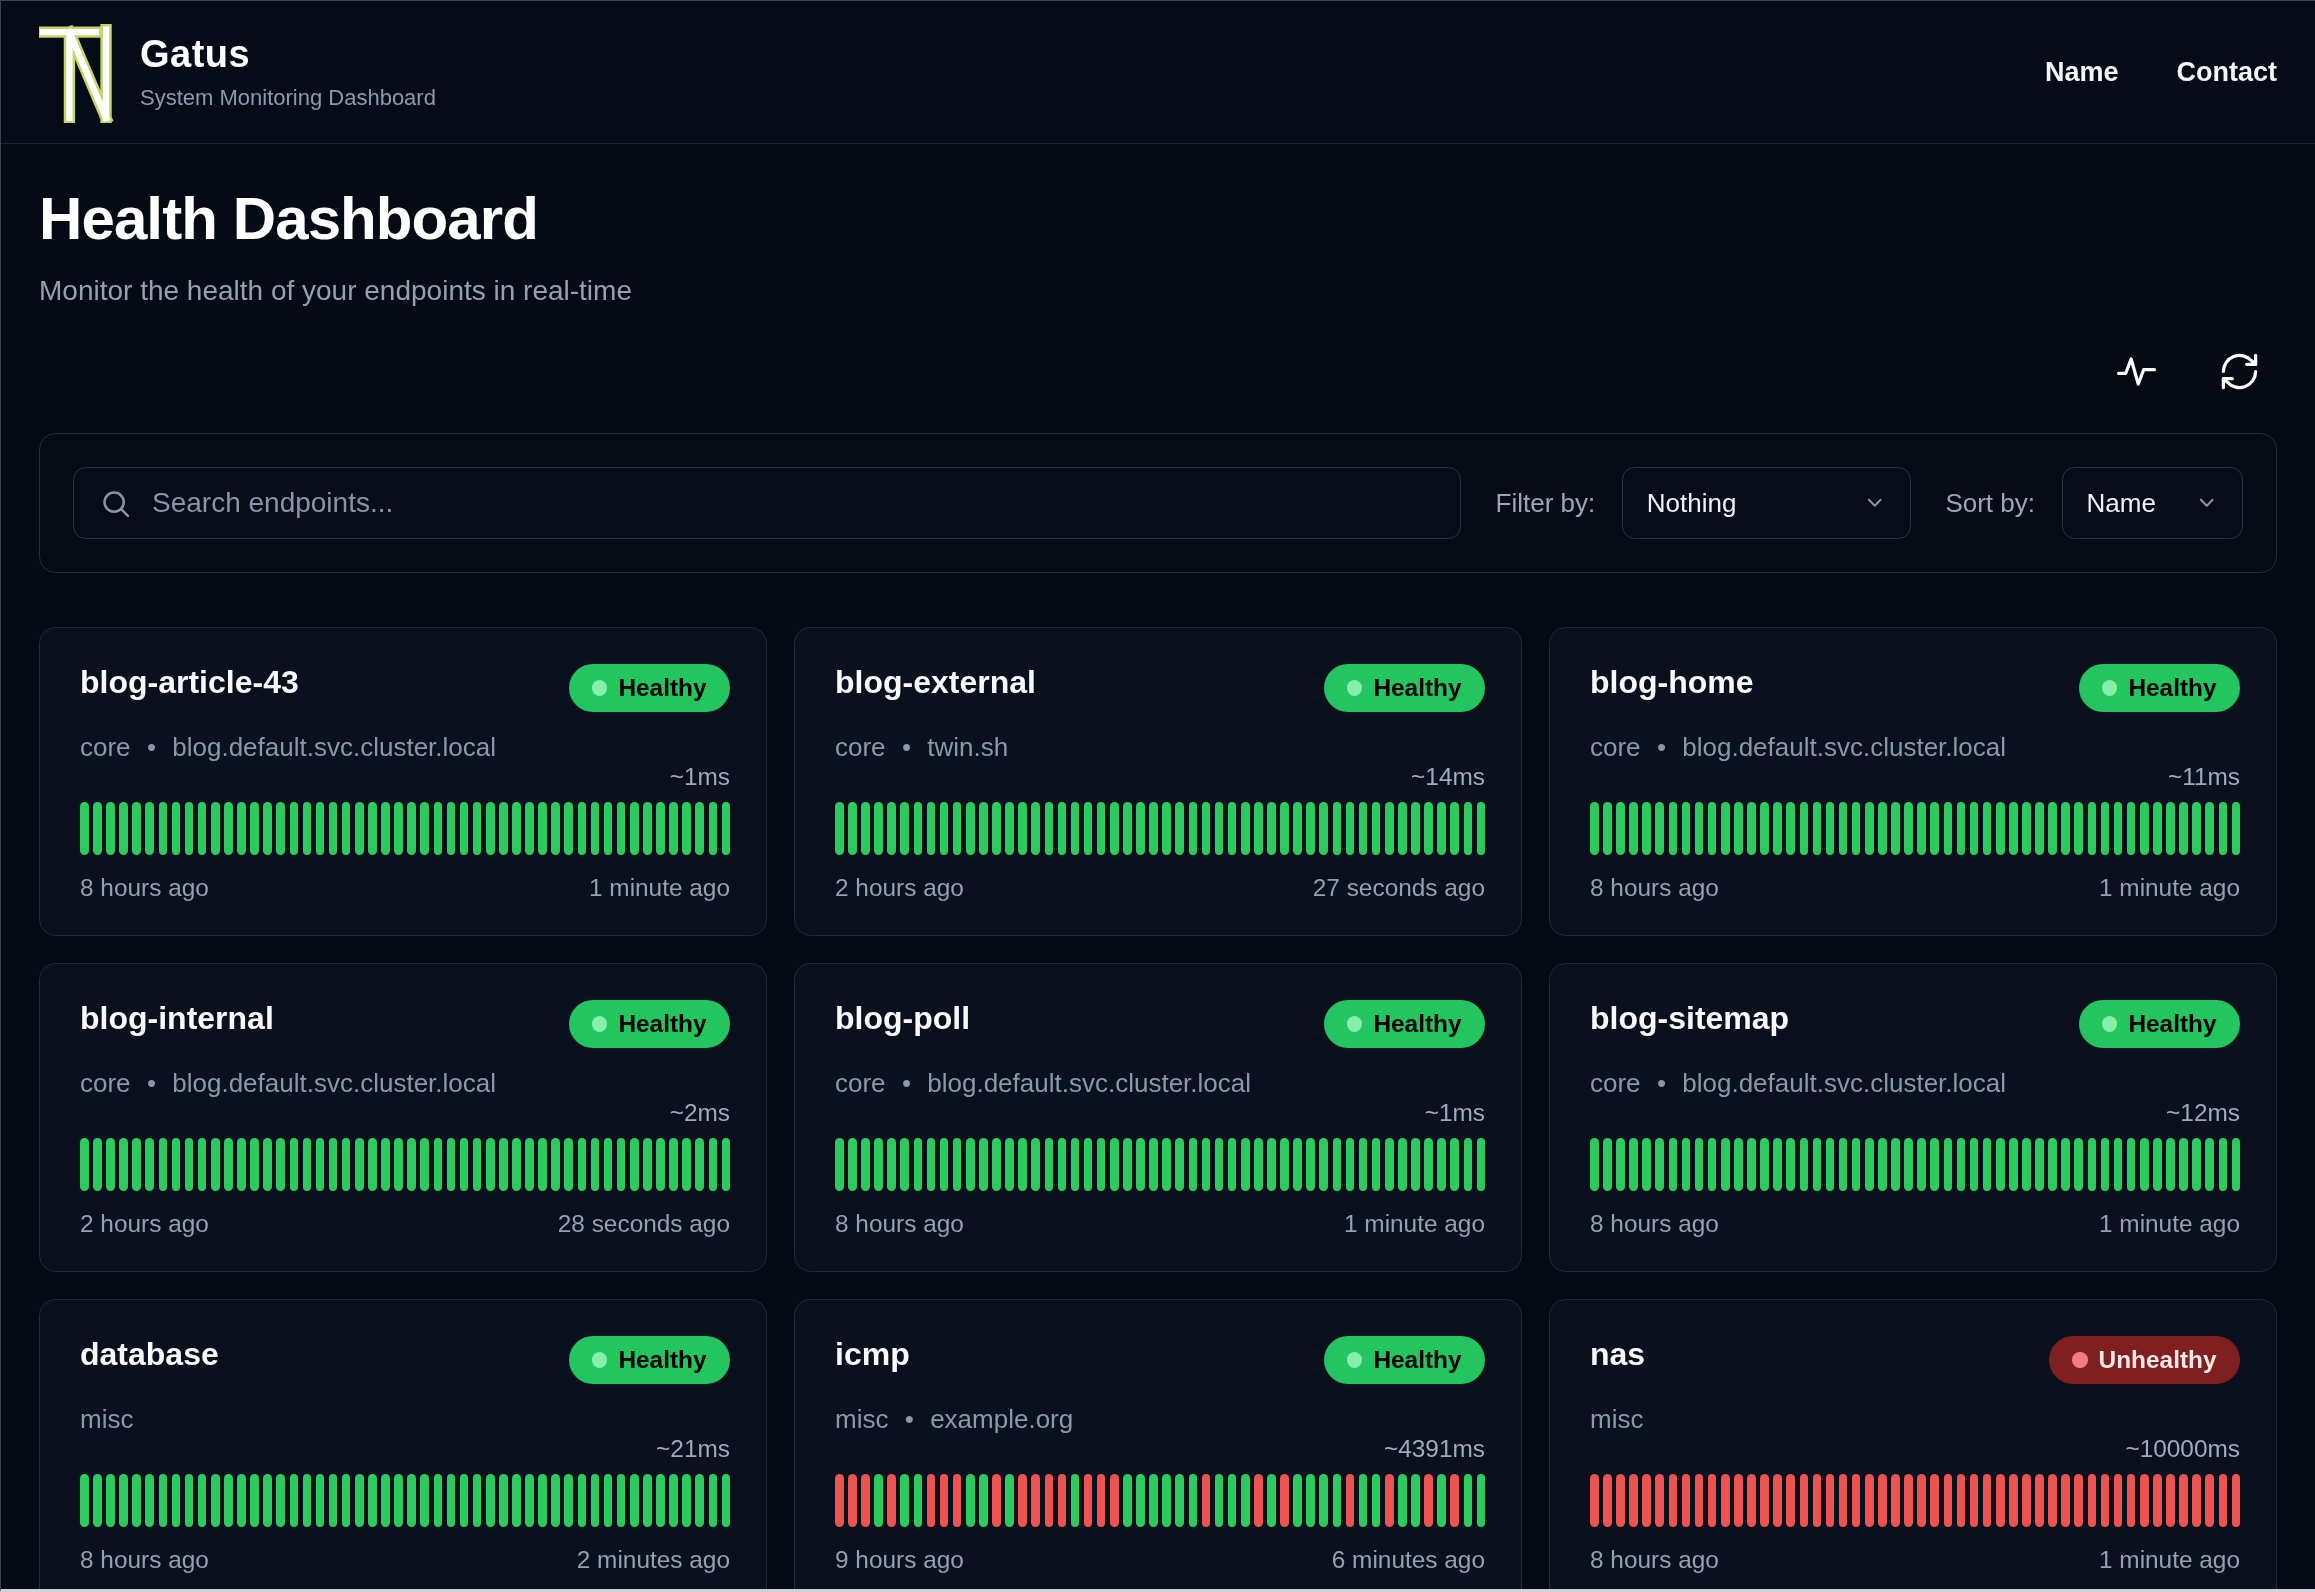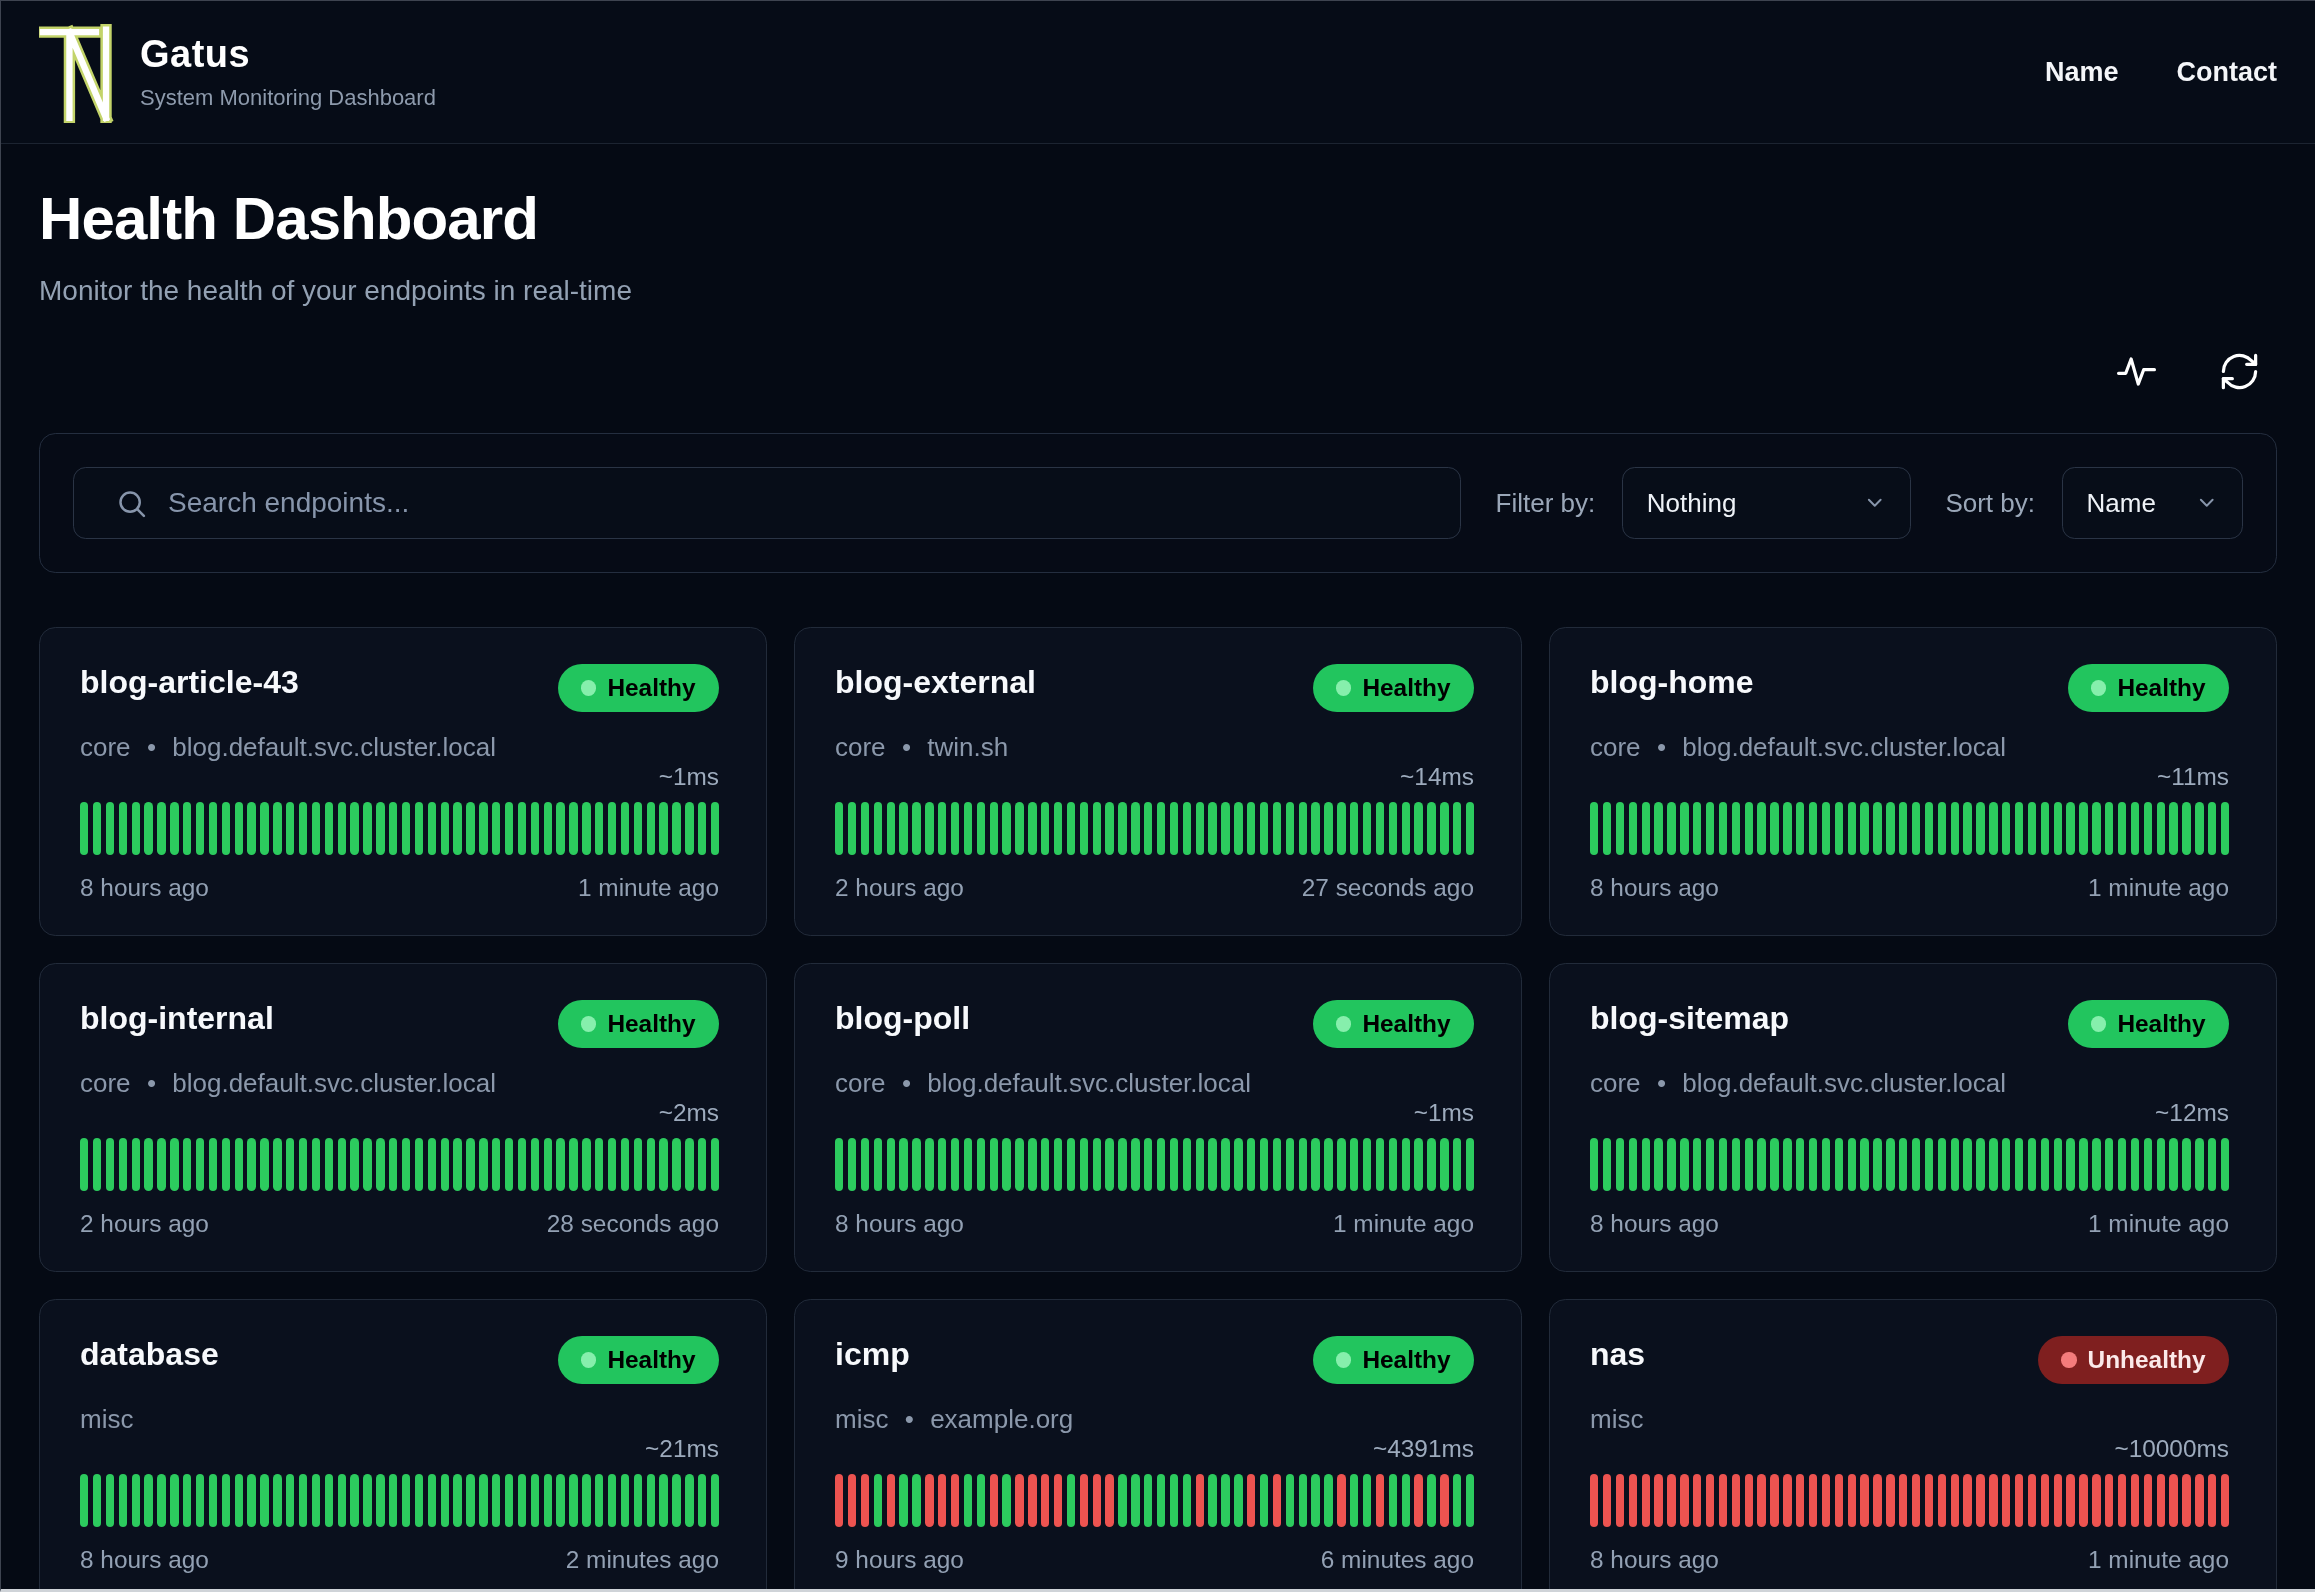--- a/index.html
+++ b/index.html
@@ -22,39 +22,39 @@
   .page-titles h1 { font-size:60px; font-weight:800; letter-spacing:-0.9px; color:#ffffff; }
   .page-titles p { font-size:28px; color:#93a1b3; margin-top:22px; }
   .head-actions { margin-left:auto; display:flex; gap:60px; padding-top:43px; padding-right:16.3px; }
   .icon-btn { background:none; border:none; cursor:pointer; width:43px; height:43px; color:#ffffff; }
   .icon-btn svg { width:43px; height:43px; }
 
   
   .toolbar { margin:40px 38px 0 38px; border:0.9px solid #242e3f; border-radius:16.3px;
              padding:33px; display:flex; align-items:center; gap:27px; background:#060b16; }
   .search-box { flex:1; display:flex; align-items:center; gap:20px; height:72px;
-                border:0.9px solid #2a3445; border-radius:12.7px; padding:0 41px; background:#070d18; }
+                border:0.9px solid #2a3445; border-radius:12.7px; padding:0 25px; background:#070d18; }
   .search-box svg { width:33px; height:33px; color:#8795ab; flex:none; }
   .search-box input { flex:1; background:transparent; border:none; outline:none;
                       font-size:28px; color:#e7ecf2; font-family:"Liberation Sans",sans-serif; }
   .search-box input::placeholder { color:#8795ab; }
   .ctrl-label { font-size:26px; color:#9aa7b8; margin-left:7.2px; }
   .select { display:flex; align-items:center; justify-content:space-between; gap:23.5px;
             height:72px; border:0.9px solid #2a3445; border-radius:12.7px; padding:0 23.5px;
             background:#070d18; cursor:pointer; }
   .select .value { font-size:26px; color:#eef2f7; }
   .select.filter { width:289px; }
   .select.sort { width:181px; }
   .select svg { width:23.5px; height:23.5px; color:#8795ab; flex:none; }
 
   
   .grid { padding:54px 38px 36px 38px; display:grid; grid-template-columns:repeat(3,1fr);
           gap:27px; }
   .card { background:#0a101d; border:0.9px solid #222b3a; border-radius:16.3px;
-          padding:36px 47px 33px 40px; height:309px; display:flex; flex-direction:column; cursor:pointer; }
+          padding:36px 36px 33px 40px; height:309px; display:flex; flex-direction:column; cursor:pointer; }
   .card-top { display:flex; align-items:flex-start; }
   .card-title { font-size:32px; font-weight:bold; color:#f7f9fc; }
   .badge { margin-left:auto; display:flex; align-items:center; gap:11px;
            border-radius:904px; padding:10px 23.5px; font-size:24.4px; font-weight:bold; }
   .badge .dot { width:15.4px; height:15.4px; border-radius:50%; }
   .badge.healthy { background:var(--c-healthy,#22c55e); color:#000000; }
   .badge.healthy .dot { background:var(--c-healthy-dot,#86efac); }
   .badge.unhealthy { background:var(--c-unhealthy,#7f1f1f); color:#fbe9e9; }
   .badge.unhealthy .dot { background:var(--c-unhealthy-dot,#f47c7c); }
   .card-sub { margin-top:20px; display:flex; align-items:center; gap:16.3px;

